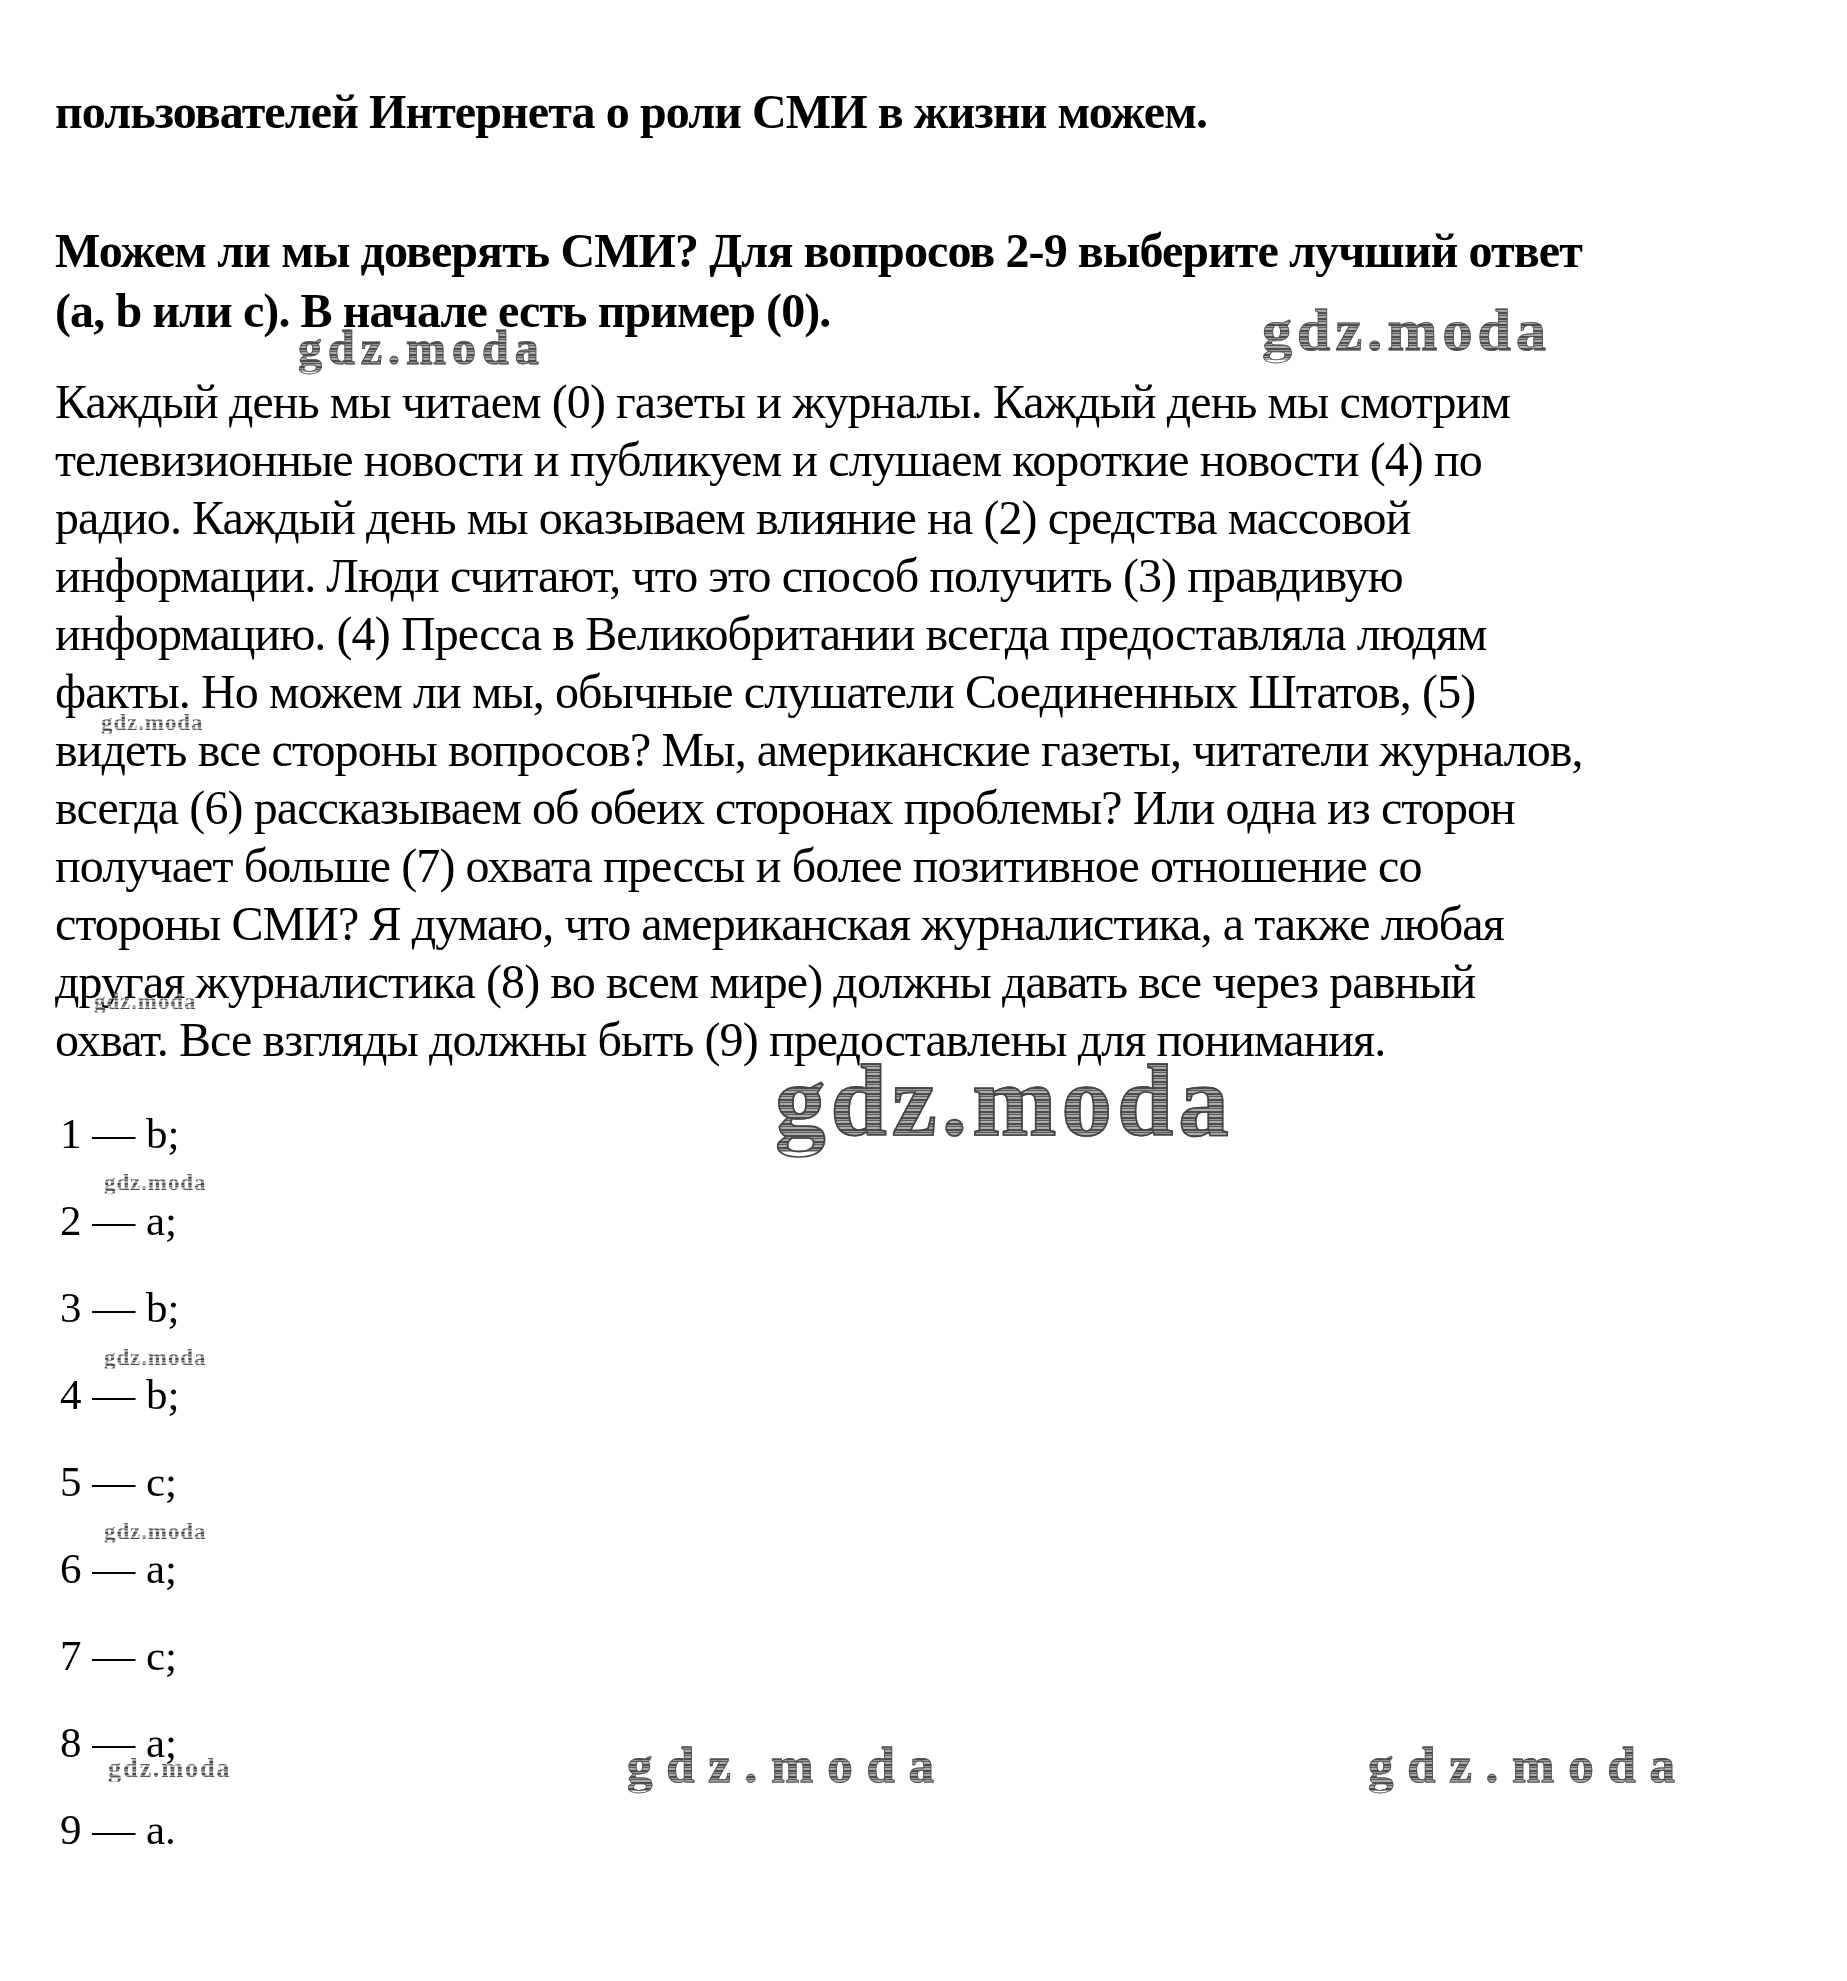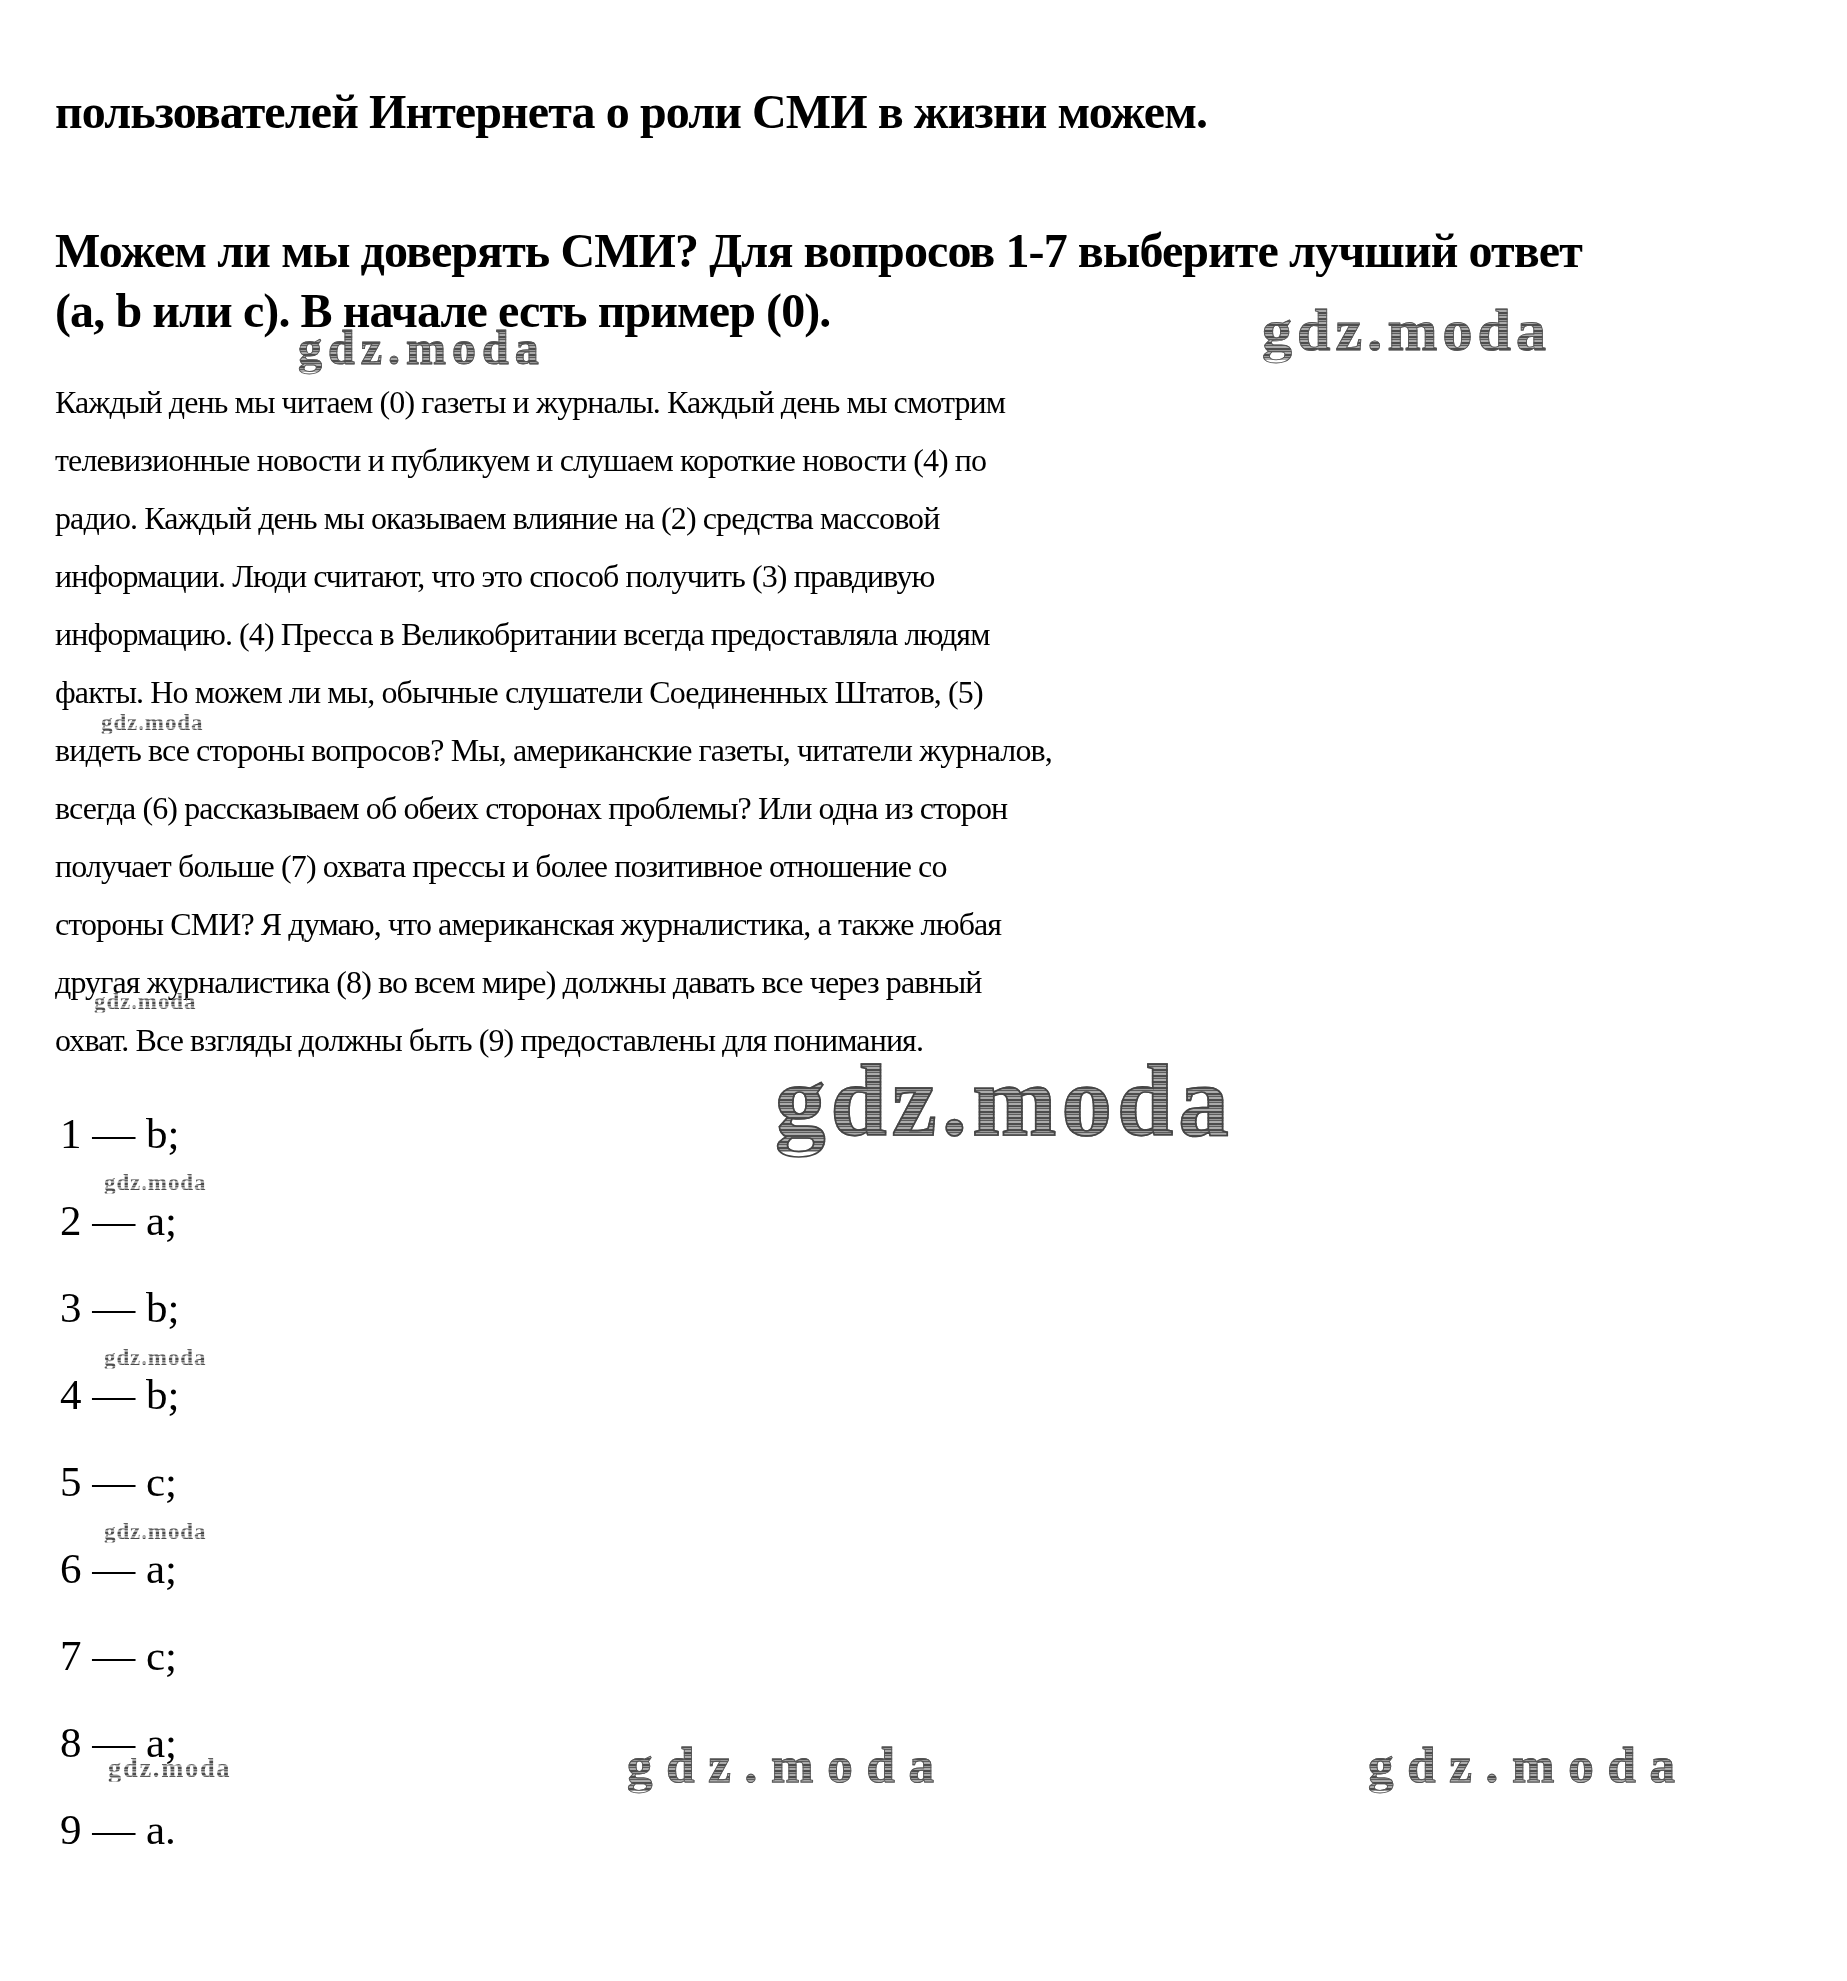--- a/index.html
+++ b/index.html
@@ -8,21 +8,21 @@
     background: var(--page-bg, #ffffff);
     position: relative; overflow: hidden;
     font-family: "Liberation Serif", "DejaVu Serif", serif;
     color: var(--text-color, #000000);
   }
   .block { position: absolute; }
   .tline { white-space: nowrap; letter-spacing: -0.9px; }
 
   #heading  { left: 55px; top: 82px;  font-size: 48px; line-height: 60px; font-weight: bold; }
   #intro    { left: 55px; top: 221px; font-size: 48px; line-height: 60px; font-weight: bold; }
-  #bodytext { left: 55px; top: 373px; font-size: 32px; line-height: 58px; }
+  #bodytext { left: 55px; top: 373px; font-size: 48px; line-height: 58px; }
 
   #answers  { left: 60px; top: 1098px; font-size: 43px; margin-top: 12px; }
   .answer-row { height: 48px; line-height: 48px; margin-bottom: 39px; white-space: nowrap; }
 
   .wm {
     position: absolute; line-height: 1; white-space: nowrap;
     font-family: Liberation Serif, serif; font-weight: 700;
     color: var(--wm-color, #6e6e6e);
   }
   @supports ((-webkit-background-clip: text) or (background-clip: text)) {
@@ -43,21 +43,21 @@
   .wm-xl  { font-size: 101px; letter-spacing: 5.1px; }
 </style>
 </head>
 <body>
 
 <div class="block" id="heading">
   <div class="tline">пользователей Интернета о роли СМИ в жизни можем.</div>
 </div>
 
 <div class="block" id="intro">
-  <div class="tline">Можем ли мы доверять СМИ? Для вопросов 1-7 выберите лучший ответ</div>
+  <div class="tline">Можем ли мы доверять СМИ? Для вопросов 2-9 выберите лучший ответ</div>
   <div class="tline">(a, b или c). В начале есть пример (0).</div>
 </div>
 
 <div class="block" id="bodytext">
   <div class="tline">Каждый день мы читаем (0) газеты и журналы. Каждый день мы смотрим</div>
   <div class="tline">телевизионные новости и публикуем и слушаем короткие новости (4) по</div>
   <div class="tline">радио. Каждый день мы оказываем влияние на (2) средства массовой</div>
   <div class="tline">информации. Люди считают, что это способ получить (3) правдивую</div>
   <div class="tline">информацию. (4) Пресса в Великобритании всегда предоставляла людям</div>
   <div class="tline">факты. Но можем ли мы, обычные слушатели Соединенных Штатов, (5)</div>

